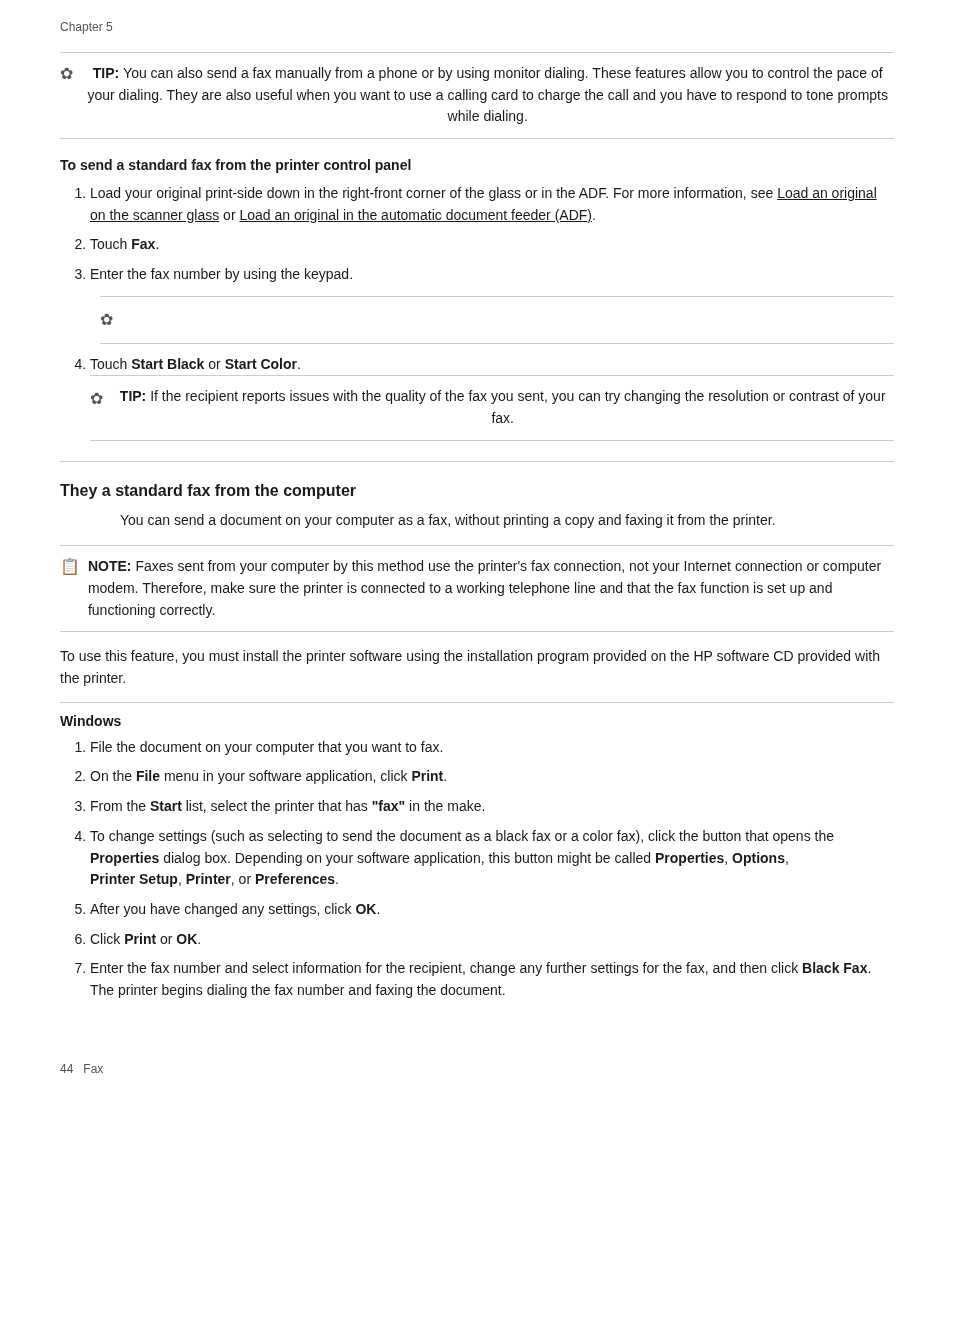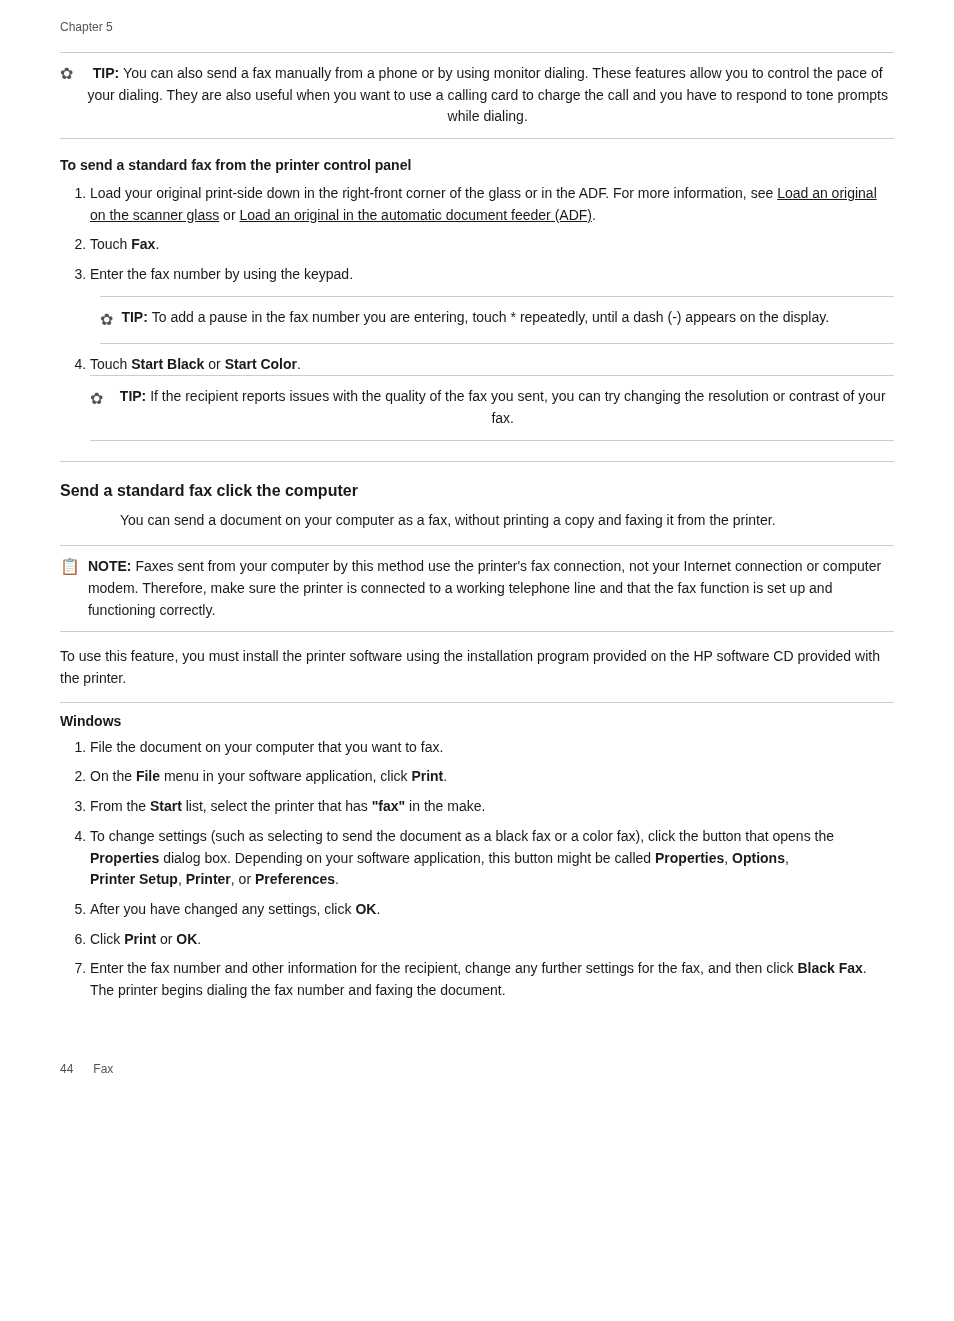--- a/index.html
+++ b/index.html
@@ -120,41 +120,38 @@
     <span>Load your original print-side down in the right-front corner of the glass or in the ADF. For more information, see </span><a href="#">Load an original on the scanner glass</a><span> or </span><a href="#">Load an original in the automatic document feeder (ADF)</a><span>.</span>
   </li>
   <li>
     <span>Touch </span><strong>Fax</strong><span>.</span>
   </li>
   <li>
     <span>Enter the fax number by using the keypad.</span>
     <div class="inner-tip">
       <div class="tip-box" style="margin:0;">
         <span class="tip-icon">✿</span>
-        <div class="tip-content">
-          <strong>TIP:</strong>&nbsp;<span>To add a pause in the fax number you are entering, touch * repeatedly, until a dash (-) appears on the display.</span>
-        </div>
       </div>
     </div>
   </li>
   <li>
     <span>Touch </span><strong>Start Black</strong><span> or </span><strong>Start Color</strong><span>.</span>
     <div class="tip-box" style="margin-top:0;">
       <span class="tip-icon">✿</span>
       <div class="tip-content">
         <strong>TIP:</strong>&nbsp;<span>If the recipient reports issues with the quality of the fax you sent, you can try changing the resolution or contrast of your fax.</span>
       </div>
     </div>
   </li>
 </ol>
 
 <div class="section-divider"></div>
 
 <div style="margin-bottom:10px;">
-  <span class="main-section-title">Send a standard fax click the computer</span>
+  <span class="main-section-title">They a standard fax from the computer</span>
 </div>
 <div class="paragraph" style="margin-left:60px;">You can send a document on your computer as a fax, without printing a copy and faxing it from the printer.</div>
 
 <div class="note-box">
   <span class="note-icon">📋</span>
   <div class="note-content">
     <strong>NOTE:</strong>&nbsp;<span>Faxes sent from your computer by this method use the printer's fax connection, not your Internet connection or computer modem. Therefore, make sure the printer is connected to a working telephone line and that the fax function is set up and functioning correctly.</span>
   </div>
 </div>
 
@@ -176,20 +173,20 @@
   <li>
     <span>To change settings (such as selecting to send the document as a black fax or a color fax), click the button that opens the </span><strong>Properties</strong><span> dialog box. Depending on your software application, this button might be called </span><strong>Properties</strong><span>, </span><strong>Options</strong><span>,<br></span><strong>Printer Setup</strong><span>, </span><strong>Printer</strong><span>, or </span><strong>Preferences</strong><span>.</span>
   </li>
   <li>
     <span>After you have changed any settings, click </span><strong>OK</strong><span>.</span>
   </li>
   <li>
     <span>Click </span><strong>Print</strong><span> or </span><strong>OK</strong><span>.</span>
   </li>
   <li>
-    <span>Enter the fax number and other information for the recipient, change any further settings for the fax, and then click </span><strong>Black Fax</strong><span>. The printer begins dialing the fax number and faxing the document.</span>
+    <span>Enter the fax number and select information for the recipient, change any further settings for the fax, and then click </span><strong>Black Fax</strong><span>. The printer begins dialing the fax number and faxing the document.</span>
   </li>
 </ol>
 
-<div style="margin-top:60px; display:flex; gap:20px; font-size:12px; color:#555;">
+<div style="margin-top:60px; display:flex; gap:10px; font-size:12px; color:#555;">
   <span>44</span>
   <span>Fax</span>
 </div>
 
 </body></html>

